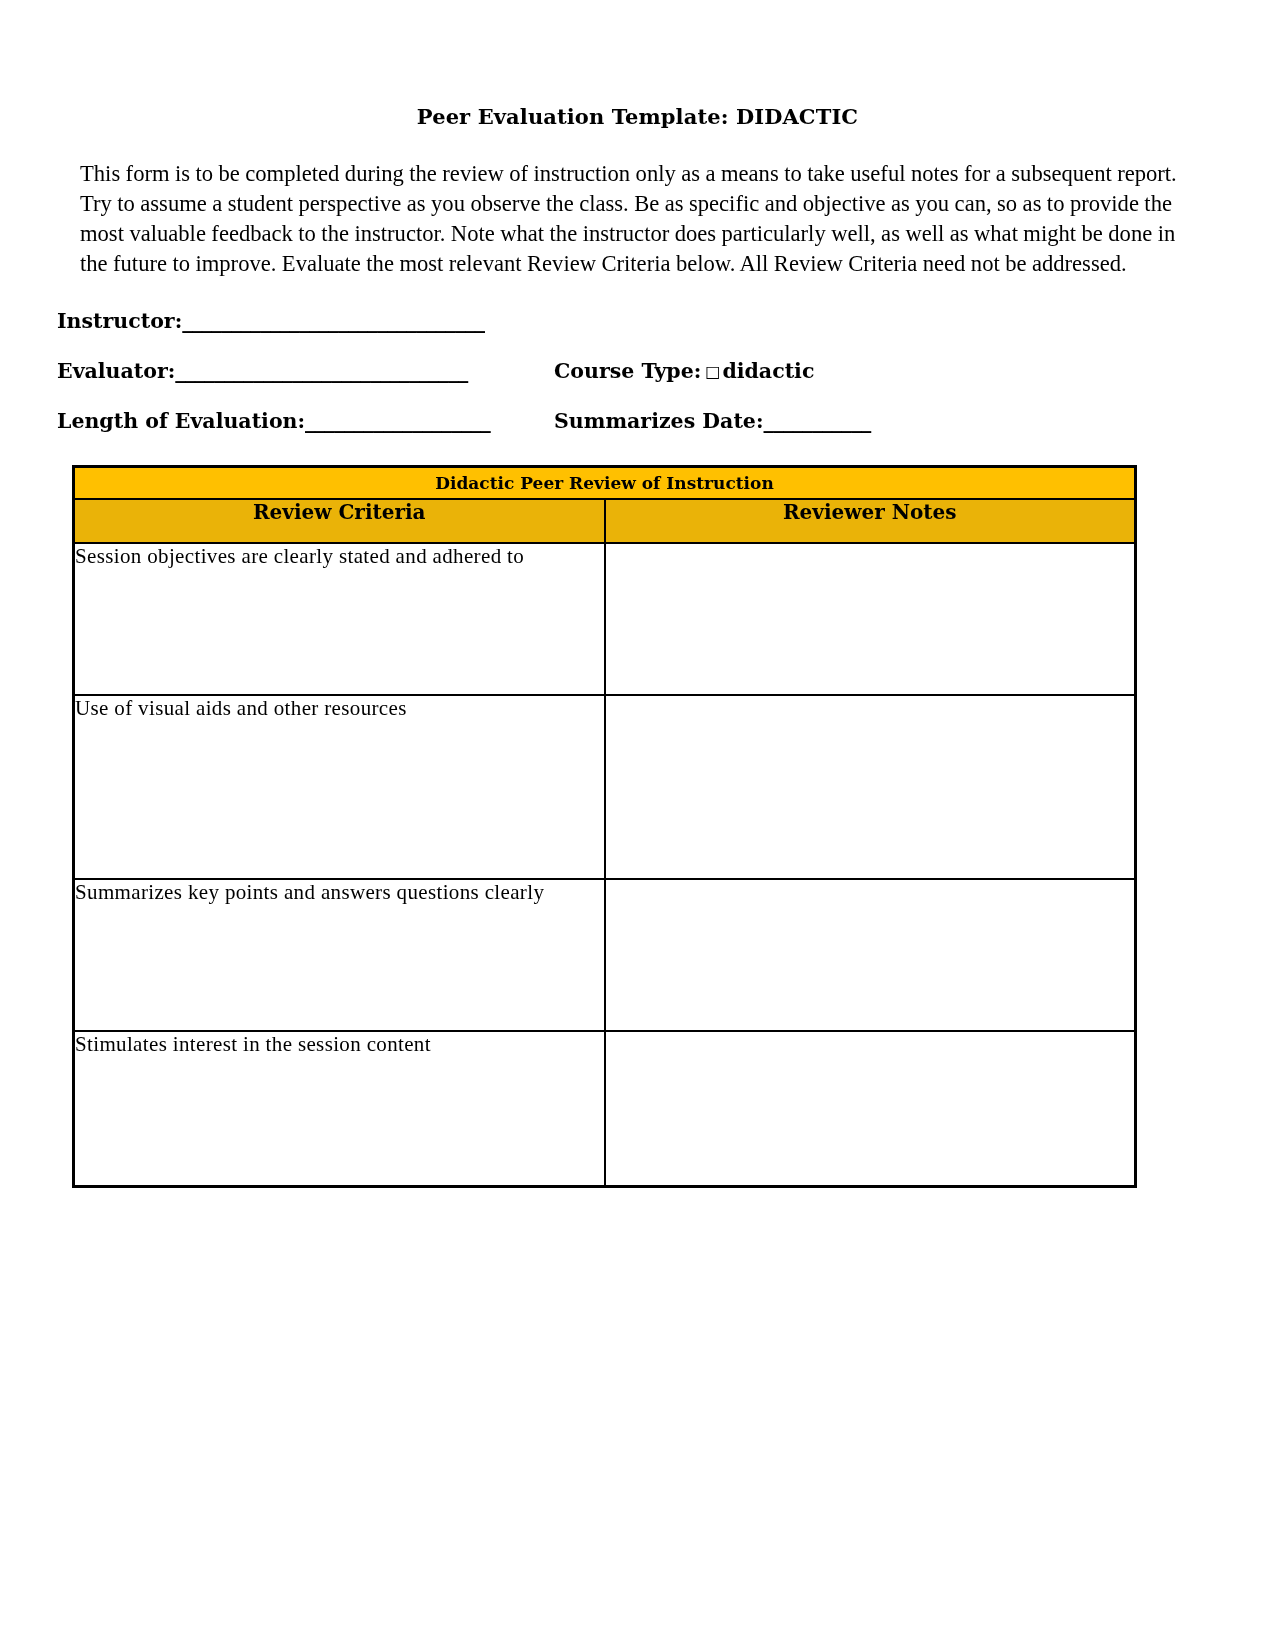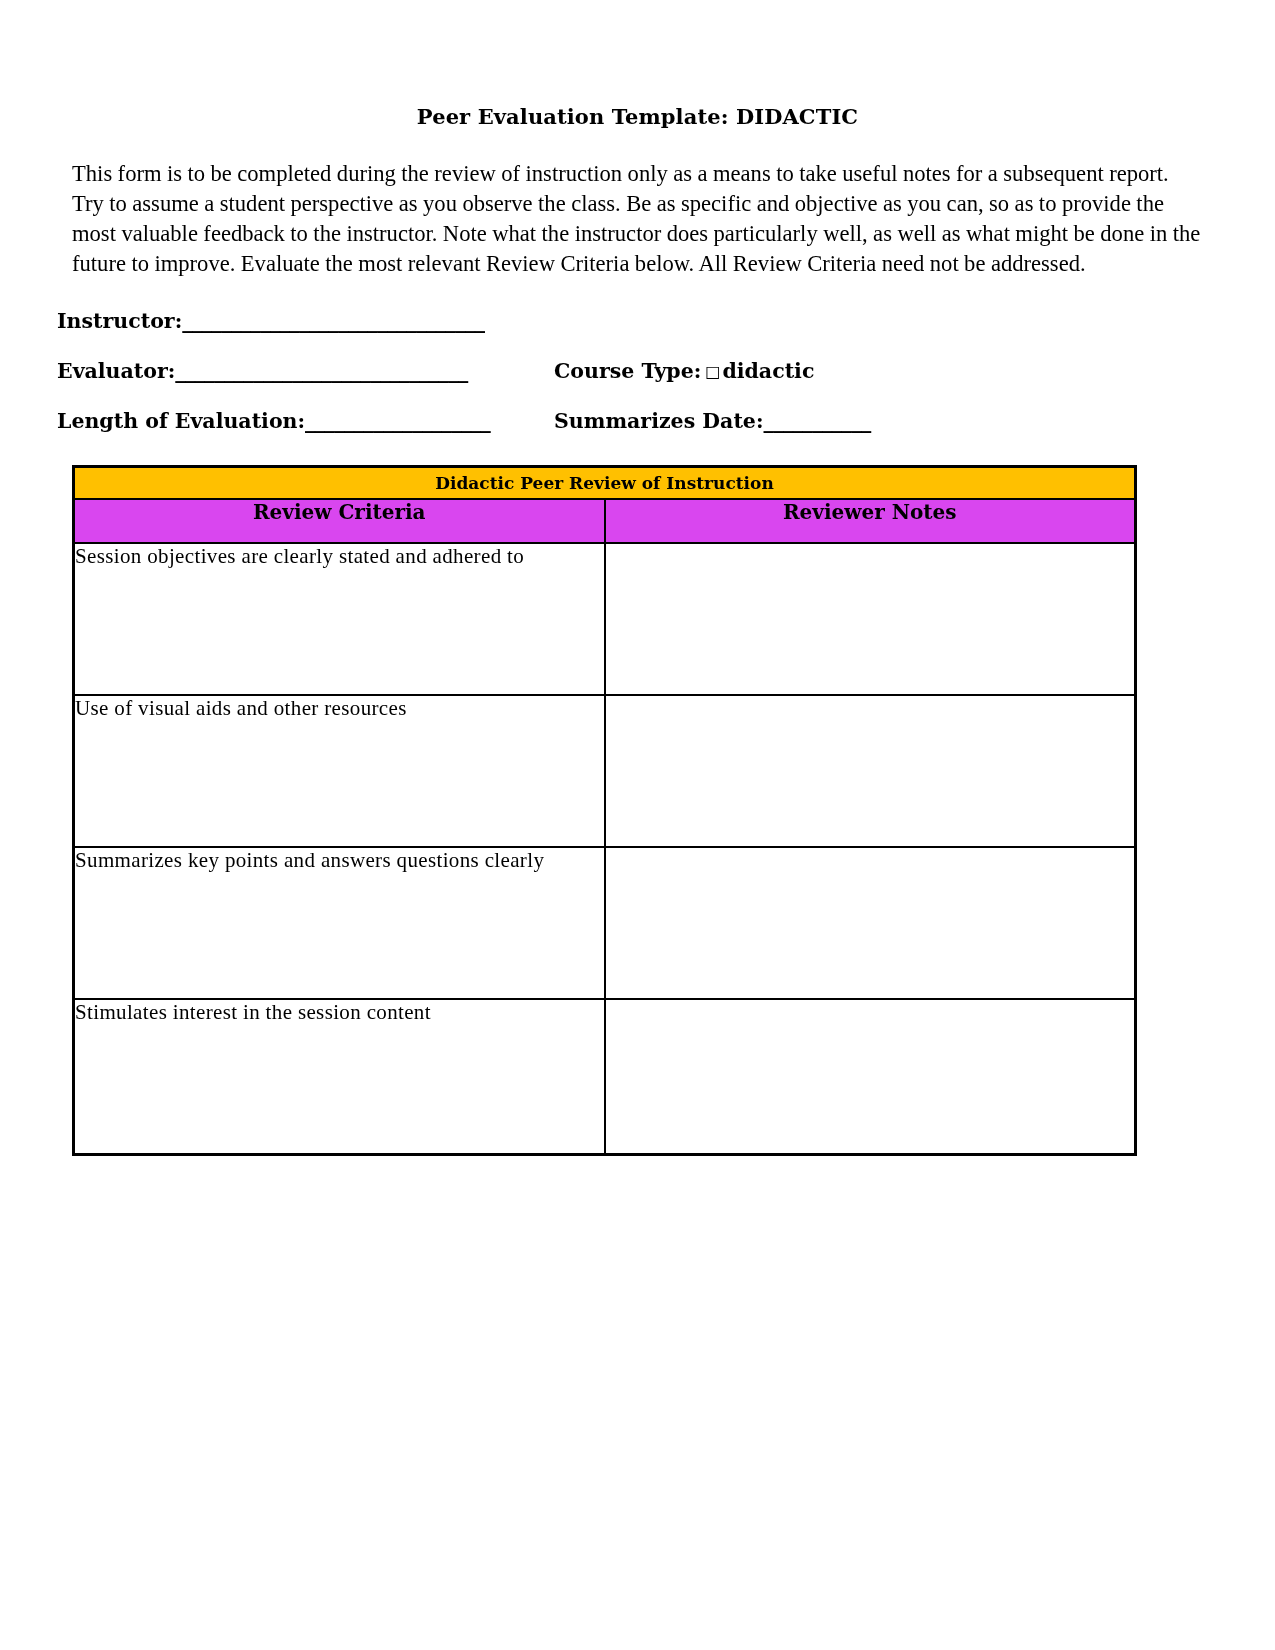--- a/index.html
+++ b/index.html
@@ -30,21 +30,21 @@
     font-weight: bold;
     font-size: 21px;
     letter-spacing: 0.1px;
     margin: 13px;
     padding-top: 92px;
     line-height: 1.1;
   }
 
   
   .intro {
-    margin: 0;
+    margin: 8px;
     padding: 18px 72px 0 72px;
     font-family: "Liberation Serif", serif;
     font-size: 22.6px;
     line-height: 1.33;
     text-align: left;
     word-spacing: -0.2px;
   }
 
   
   .fields {
@@ -106,21 +106,21 @@
     height: 30px;
     line-height: 30px;
     padding: 0;
     border-left: 3px solid #000;
     border-right: 3px solid #000;
     border-top: 3px solid #000;
     border-bottom: 2px solid #000;
   }
   .col-head-criteria,
   .col-head-notes {
-    background: #d946ef;
+    background: #eab308;
     text-align: center;
     font-family: "DejaVu Serif", "Liberation Serif", serif;
     font-weight: bold;
     font-size: 20px;
     height: 44px;
     box-sizing: border-box;
   }
   .col-head-criteria {
     width: 320px;
     vertical-align: top;
@@ -137,21 +137,21 @@
     line-height: 1.22;
     letter-spacing: 0.35px;
     padding: 10px 8px 8px 12px;
     box-sizing: border-box;
   }
   .notes-cell {
     background: #ffffff;
   }
   .r-h1 { height: 152px; }
   .r-h2 { height: 153px; }
-  .r-h3 { height: 152px; margin-left: 36px; }
+  .r-h3 { height: 184px; margin-left: 36px; }
   .r-h4 { height: 150px; }
   .r-h5 { height: 152px; }
   .r-h6 { height: 155px; margin-top: 48px; }
   .row-pad-1 { padding-top: 38px; }
   .row-pad-2 { padding-top: 54px; }
   .row-pad-3 { padding-top: 52px; }
   .row-pad-4 { padding-top: 18px; }
   .row-pad-5 { padding-top: 55px; }
   .row-pad-6 { padding-top: 58px; }
 </style>

